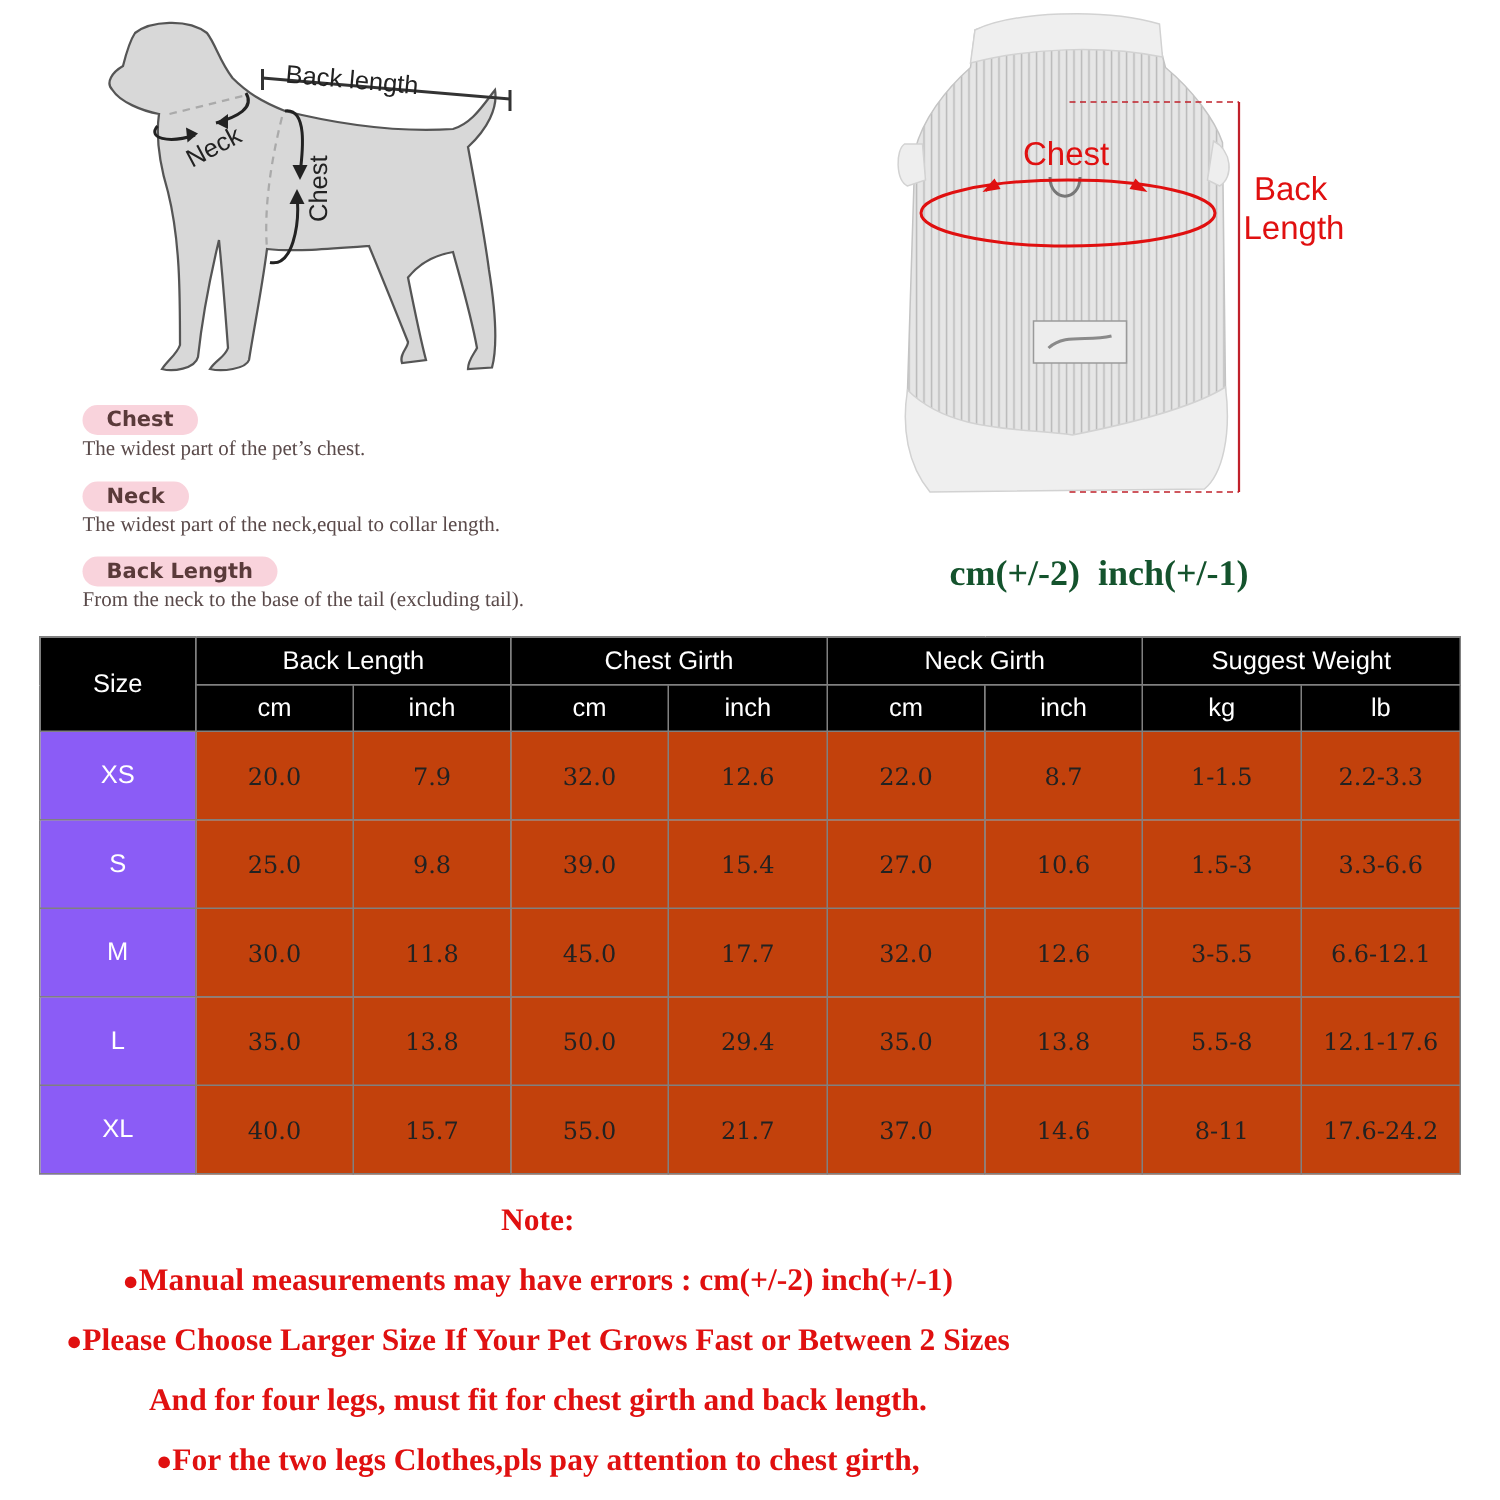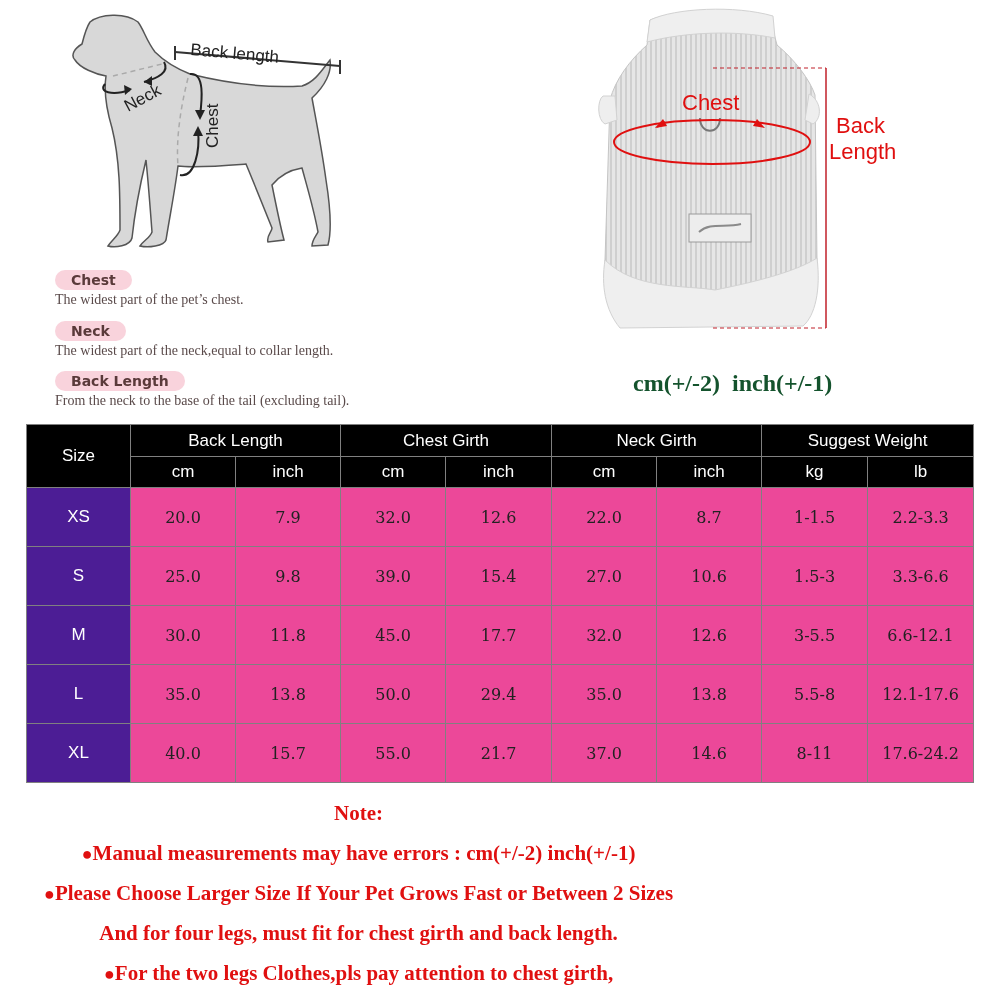--- a/index.html
+++ b/index.html
@@ -18,22 +18,22 @@
   
   #garment { left:595px; top:0; width:320px; height:340px; }
   .garment-label { font-family:"Liberation Sans", sans-serif; font-size:22px; fill:#e01010; }
 
   .tolerance { left:633px; top:370px; font-family:"Liberation Serif", serif; font-weight:bold; font-size:24px; color:#14532d; white-space:pre; }
 
   
   table.size-table { position:absolute; left:26px; top:424px; border-collapse:collapse; table-layout:fixed; width:947px; }
   .size-table th, .size-table td { border:1px solid #808080; text-align:center; padding:0; }
   .size-table th { background:#000; color:#fff; font-family:"Liberation Sans", sans-serif; font-weight:normal; font-size:17px; }
-  .size-table td { background:#ec4899; color:#222; font-family:"DejaVu Serif", serif; font-size:16px; height:58px; }
-  .size-table td.size-cell { background:#4c1d95; color:#fff; font-family:"Liberation Sans", sans-serif; font-size:17px; }
+  .size-table td { background:#c2410c; color:#222; font-family:"DejaVu Serif", serif; font-size:16px; height:58px; }
+  .size-table td.size-cell { background:#8b5cf6; color:#fff; font-family:"Liberation Sans", sans-serif; font-size:17px; }
   .size-table tr.h1 th { height:31px; }
   .size-table tr.h2 th { height:30px; }
 
   
   .notes { left:44px; top:798px; font-family:"Liberation Serif", serif; font-weight:bold; font-size:21px; color:#e01010;text-align:center; }
   .note-line { height:40px; line-height:30px; white-space:nowrap; }
   .bullet { font-size:18px; }
 </style>
 </head>
 <body>

